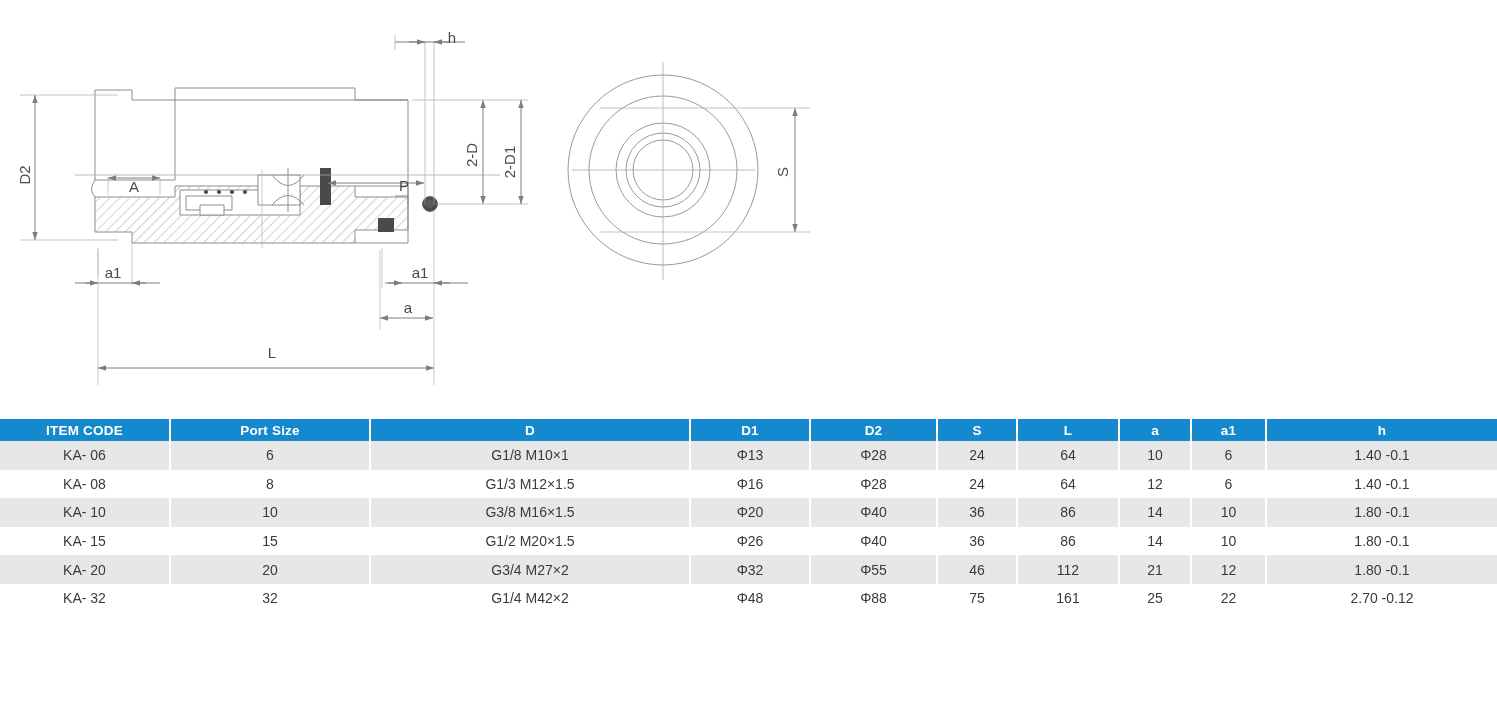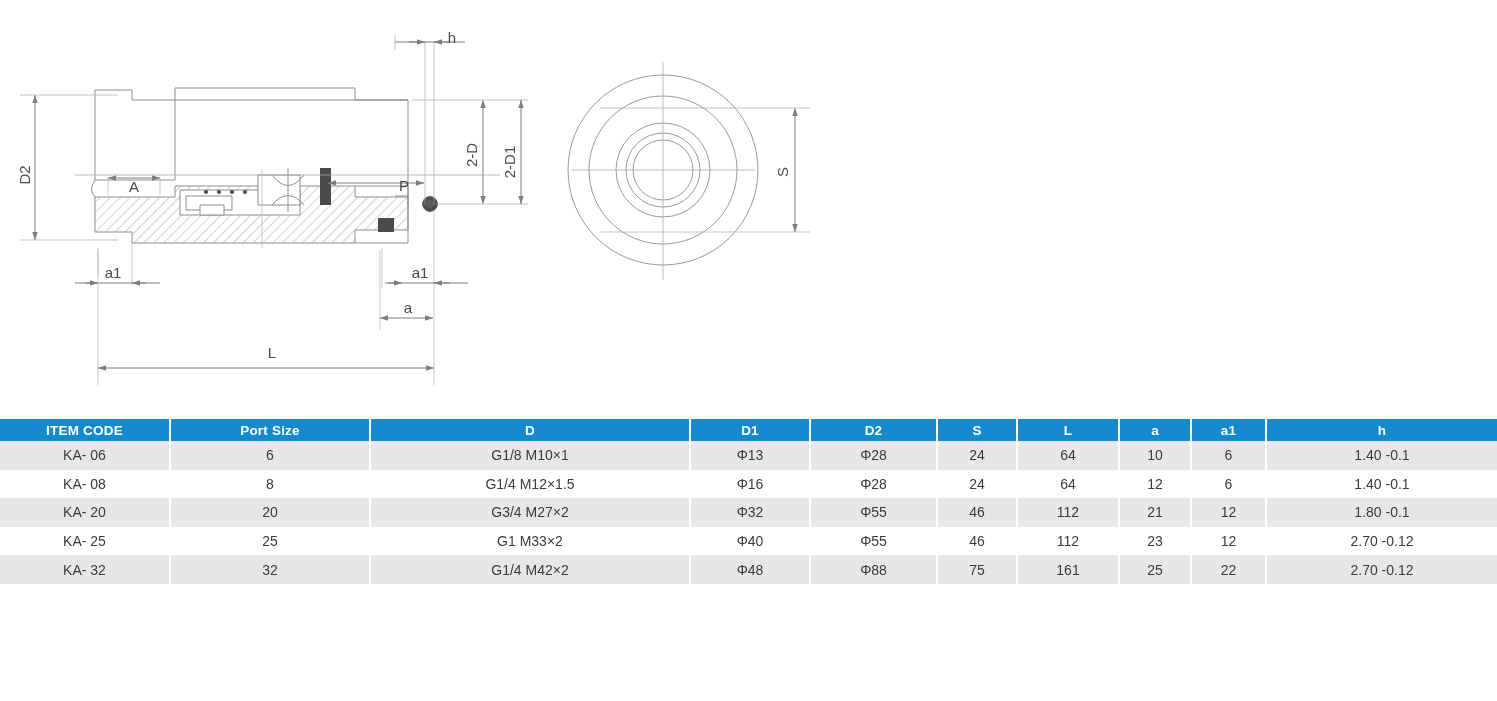--- a/index.html
+++ b/index.html
@@ -283,54 +283,66 @@
           <td>Φ28</td>
           <td>24</td>
           <td>64</td>
           <td>10</td>
           <td>6</td>
           <td>1.40 -0.1</td>
         </tr>
         <tr>
           <td>KA- 08</td>
           <td>8</td>
-          <td>G1/4 M12×1.5</td>
+          <td>G1/3 M12×1.5</td>
           <td>Φ16</td>
           <td>Φ28</td>
           <td>24</td>
           <td>64</td>
           <td>12</td>
           <td>6</td>
           <td>1.40 -0.1</td>
+        </tr>
+        <tr>
+          <td>KA- 10</td>
+          <td>10</td>
+          <td>G3/8 M16×1.5</td>
+          <td>Φ20</td>
+          <td>Φ40</td>
+          <td>36</td>
+          <td>86</td>
+          <td>14</td>
+          <td>10</td>
+          <td>1.80 -0.1</td>
+        </tr>
+        <tr>
+          <td>KA- 15</td>
+          <td>15</td>
+          <td>G1/2 M20×1.5</td>
+          <td>Φ26</td>
+          <td>Φ40</td>
+          <td>36</td>
+          <td>86</td>
+          <td>14</td>
+          <td>10</td>
+          <td>1.80 -0.1</td>
         </tr>
         <tr>
           <td>KA- 20</td>
           <td>20</td>
           <td>G3/4 M27×2</td>
           <td>Φ32</td>
           <td>Φ55</td>
           <td>46</td>
           <td>112</td>
           <td>21</td>
           <td>12</td>
           <td>1.80 -0.1</td>
         </tr>
         <tr>
-          <td>KA- 25</td>
-          <td>25</td>
-          <td>G1 M33×2</td>
-          <td>Φ40</td>
-          <td>Φ55</td>
-          <td>46</td>
-          <td>112</td>
-          <td>23</td>
-          <td>12</td>
-          <td>2.70 -0.12</td>
-        </tr>
-        <tr>
           <td>KA- 32</td>
           <td>32</td>
           <td>G1/4 M42×2</td>
           <td>Φ48</td>
           <td>Φ88</td>
           <td>75</td>
           <td>161</td>
           <td>25</td>
           <td>22</td>
           <td>2.70 -0.12</td>

